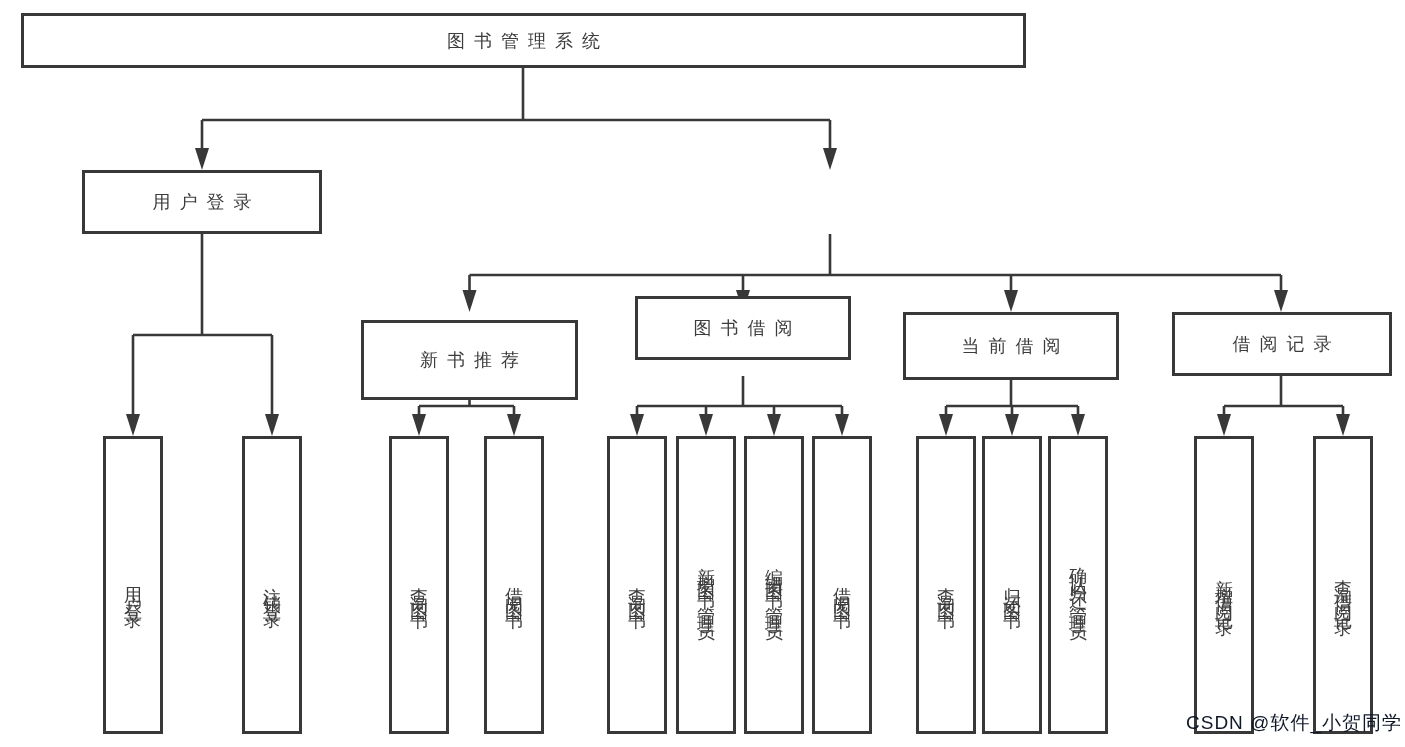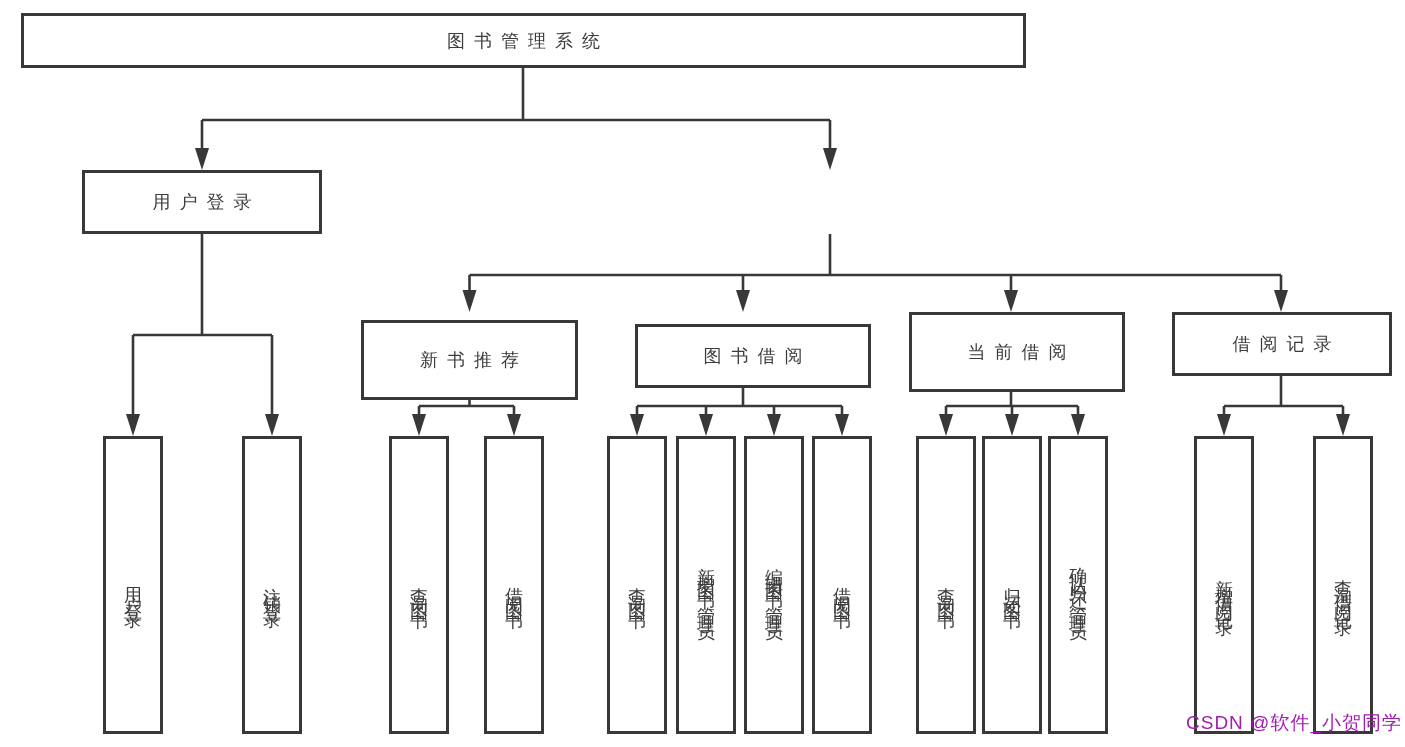--- a/index.html
+++ b/index.html
@@ -22,21 +22,21 @@
   }
   .hbox{letter-spacing:9px;text-indent:9px;white-space:nowrap;}
   .vbox{
     width:60px;height:298px;top:436px;
     writing-mode:vertical-rl;text-orientation:mixed;
     letter-spacing:8px;text-indent:8px;
     line-height:1;
   }
   .watermark{
     position:absolute;left:1186px;top:710px;
-    font-size:19px;color:#a21caf;letter-spacing:1px;white-space:nowrap;
+    font-size:19px;color:#0f172a;letter-spacing:1px;white-space:nowrap;
   }
 </style>
 </head>
 <body>
 
 <div class="canvas">
 
   <svg class="wires" viewBox="0 0 1405 747" xmlns="http://www.w3.org/2000/svg" aria-hidden="true">
     <g stroke="#383838" stroke-width="2.6" fill="none">
 
@@ -78,22 +78,22 @@
       <polygon points="1217,414 1231,414 1224,436"></polygon>
       <polygon points="1336,414 1350,414 1343,436"></polygon>
     </g>
   </svg>
 
   <div class="node hbox" style="left:21px;top:13px;width:1005px;height:55px;">图书管理系统</div>
 
   <div class="node hbox" style="left:82px;top:170px;width:240px;height:64px;">用户登录</div>
 
   <div class="node hbox" style="left:361px;top:320px;width:217px;height:80px;">新书推荐</div>
-  <div class="node hbox" style="left:635px;top:324px;width:236px;height:64px;">图书借阅</div>
-  <div class="node hbox" style="left:903px;top:312px;width:216px;height:80px;margin-left:6px;">当前借阅</div>
+  <div class="node hbox" style="left:635px;top:296px;width:216px;height:64px;">图书借阅</div>
+  <div class="node hbox" style="left:903px;top:312px;width:216px;height:68px;">当前借阅</div>
   <div class="node hbox" style="left:1172px;top:312px;width:220px;height:64px;">借阅记录</div>
 
   <div class="node vbox" style="left:103px;">用户登录</div>
   <div class="node vbox" style="left:242px;">注销登录</div>
 
   <div class="node vbox" style="left:389px;">查询图书</div>
   <div class="node vbox" style="left:484px;">借阅图书</div>
 
   <div class="node vbox" style="left:607px;">查询图书</div>
   <div class="node vbox" style="left:676px;">新增图书（管理员）</div>

